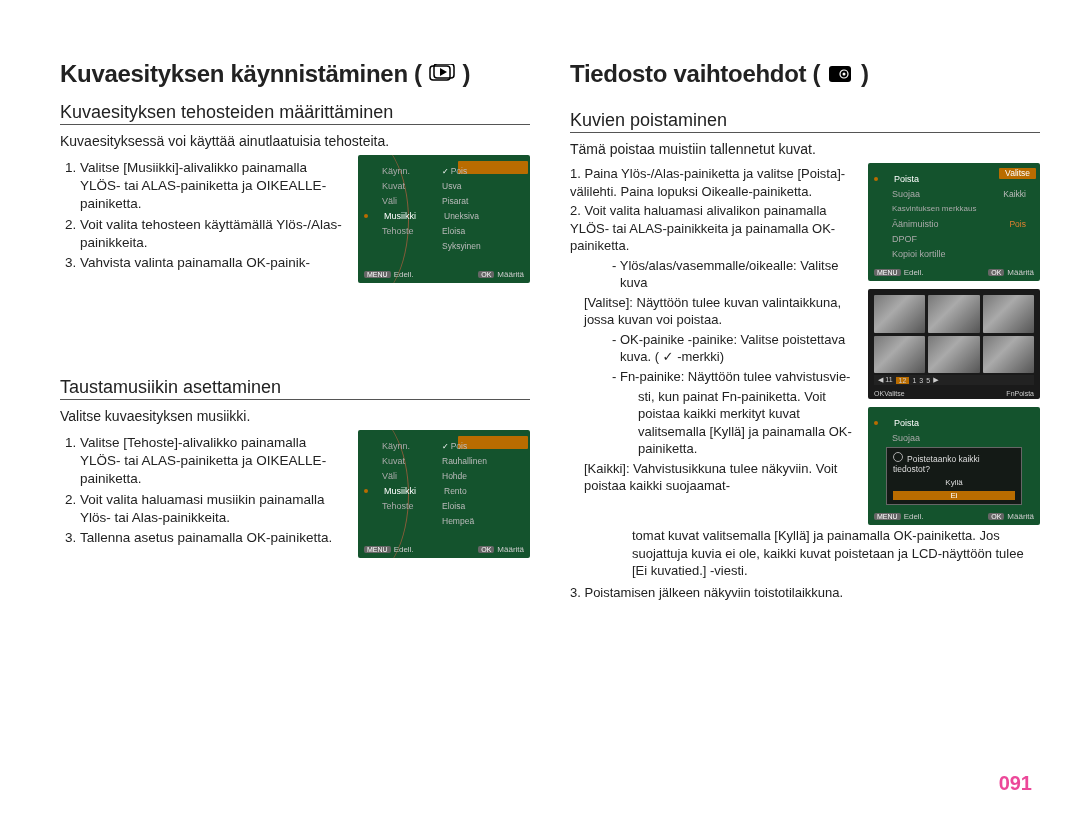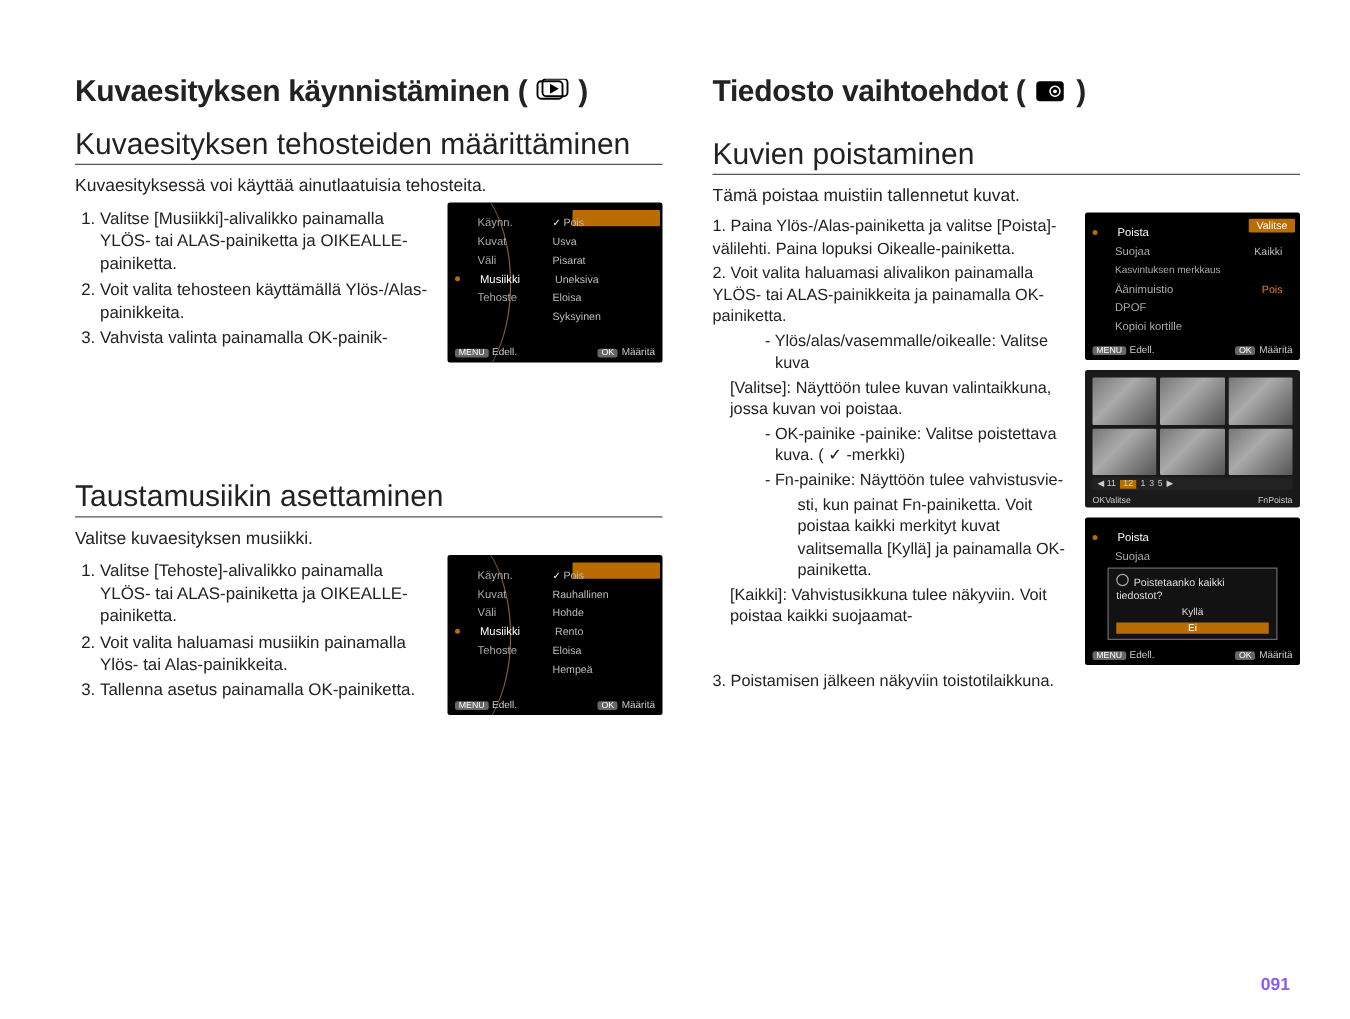--- a/index.html
+++ b/index.html
@@ -21,21 +21,21 @@
     flex: 1;
     min-width: 0;
   }
   h1 {
     font-size: 24px;
     font-weight: bold;
     margin: 0 0 14px 0;
     letter-spacing: -0.3px;
   }
   h2 {
-    font-size: 24px;
+    font-size: 18px;
     font-weight: normal;
     margin: 12px 0 4px 0;
     border-bottom: 1px solid #555;
     padding-bottom: 1px;
   }
   p.intro {
     font-size: 14px;
     margin: 8px 0 6px 0;
   }
   ol {
@@ -52,21 +52,21 @@
     gap: 16px;
     align-items: flex-start;
     margin-bottom: 22px;
   }
   .section-row .text {
     flex: 1;
   }
   .mini-screen {
     width: 172px;
     height: 128px;
-    background: #000000;
+    background: #14532d;
     border-radius: 2px;
     position: relative;
     color: #d0d0d0;
     font-size: 9px;
     padding: 8px 6px 6px 6px;
     box-sizing: border-box;
     overflow: hidden;
     flex-shrink: 0;
   }
   .mini-screen .curve {
@@ -211,22 +211,22 @@
     color:#ddd;
   }
   .dialog-box .btn.hl {
     background:#b96c00;
     color:#fff;
   }
   .page-num {
     position: absolute;
     bottom: 20px;
     right: 48px;
-    color: #8b5cf6;
-    font-size: 14px;
+    color: #ec4899;
+    font-size: 20px;
     font-weight: bold;
   }
   .deleting-section {
     display:flex;
     gap:16px;
   }
   .deleting-section .t {
     flex:1;
     font-size:13px;
     line-height:1.35;
@@ -445,17 +445,18 @@
             <div class="btn hl">Ei</div>
           </div>
           <div class="ms-footer">
             <span><span class="tag">MENU</span><span>Edell.</span></span>
             <span><span class="tag">OK</span><span>Määritä</span></span>
           </div>
         </div>
       </div>
     </div>
 
+    <div class="sub-ul" style="padding-left:62px;">tomat kuvat valitsemalla [Kyllä] ja painamalla OK-painiketta. Jos suojattuja kuvia ei ole, kaikki kuvat poistetaan ja LCD-näyttöön tulee [Ei kuvatied.] -viesti.</div>
     <div class="sub-ul" style="margin-top:4px;">3. <span>Poistamisen jälkeen näkyviin toistotilaikkuna.</span></div>
   </div>
 </div>
 
 <div class="page-num">091</div>
 
 </body></html>

